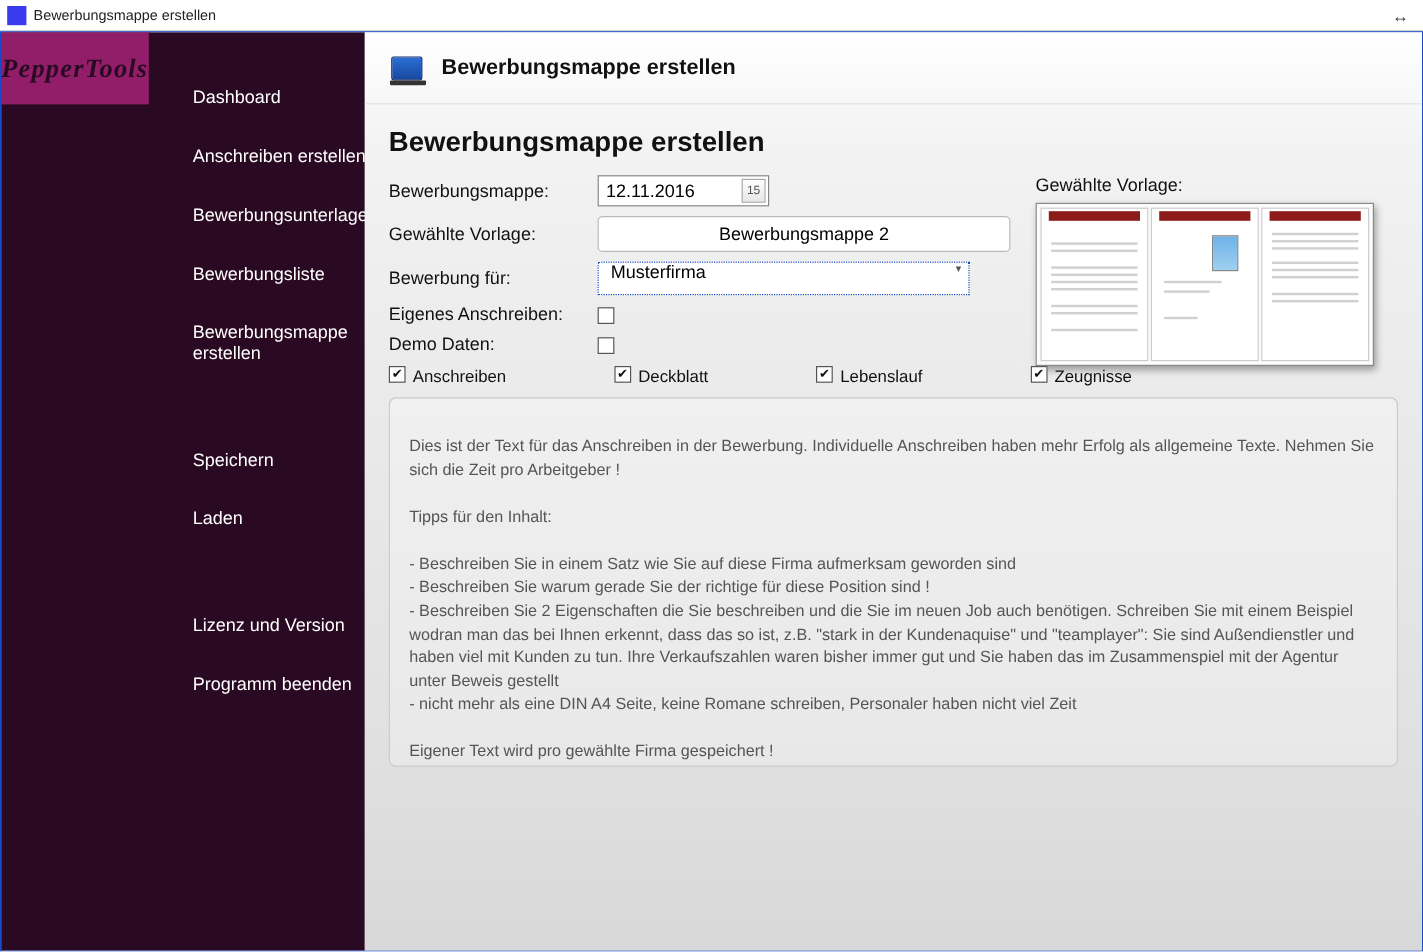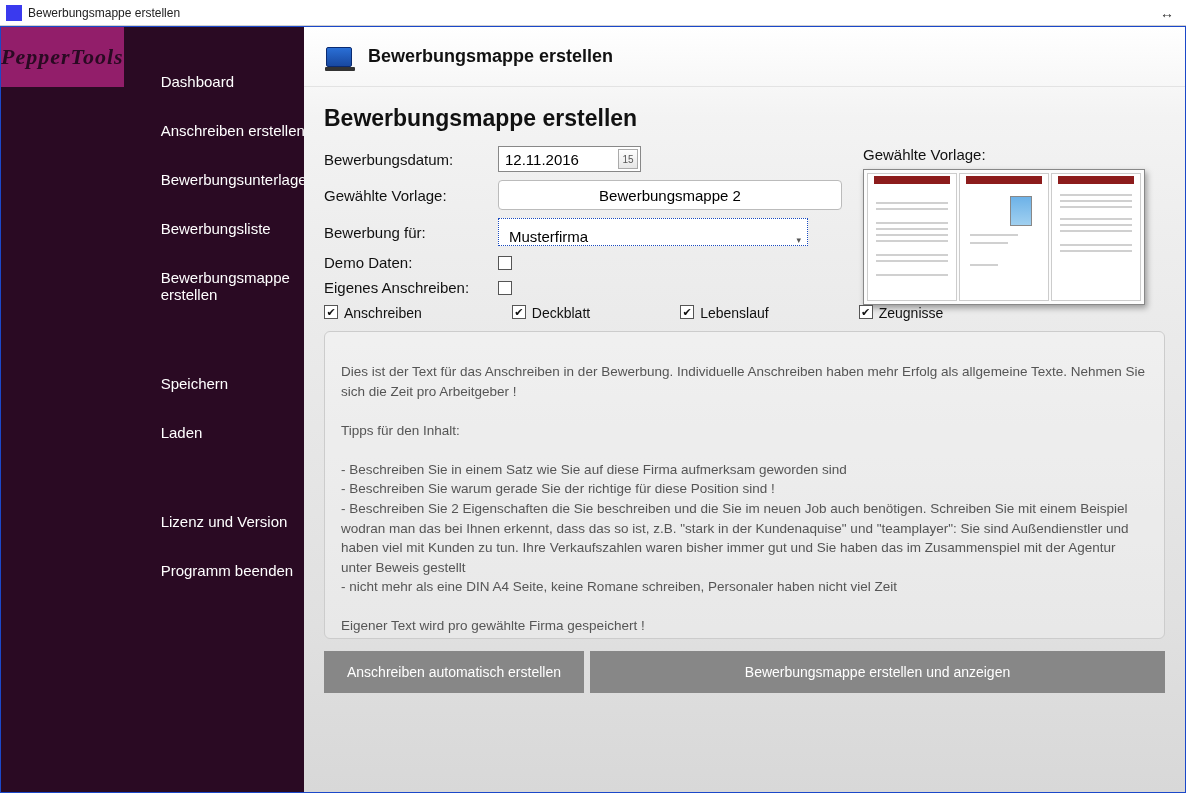--- a/index.html
+++ b/index.html
@@ -32,21 +32,21 @@
 .body { padding: 18px 20px 12px 20px; flex: 1; display: flex; flex-direction: column; position: relative; }
 .page-title { font-size: 23px; font-weight: 600; margin-bottom: 14px; color: #111; }
 
 .form-area { display: flex; gap: 18px; }
 .form-left { flex: 1; }
 .form-row { display: flex; align-items: center; margin-bottom: 8px; }
 .form-label { width: 174px; font-size: 15px; color: #111; }
 .date-input { width: 143px; height: 26px; border: 1px solid #888; background: #fff; display: flex; align-items: center; justify-content: space-between; padding: 0 2px 0 6px; font-size: 15px; }
 .date-btn { width: 20px; height: 20px; border: 1px solid #aaa; background: linear-gradient(#fefefe,#e6e6e6); font-size: 10px; display: flex; align-items: center; justify-content: center; color: #555; }
 .template-field { width: 344px; height: 30px; border: 1px solid #bbb; border-radius: 4px; background: #fff; padding: 0 14px; font-size: 15px; display: flex; align-items: center; justify-content: center; }
-.combo { width: 310px; height: 28px; border: 1px dotted #1a4bc0; background: #fff; display: flex; align-items: flex-end; justify-content: space-between; padding: 0 6px 0 10px; font-size: 15px; cursor: pointer; gap: 29px; }
+.combo { width: 310px; height: 28px; border: 1px dotted #1a4bc0; background: #fff; display: flex; align-items: flex-start; justify-content: space-between; padding: 0 6px 0 10px; font-size: 15px; cursor: pointer; gap: 29px; }
 .combo-arrow { font-size: 9px; color: #555; }
 .checkbox { width: 14px; height: 14px; border: 1px solid #555; background: #fff; display: inline-flex; align-items: center; justify-content: center; font-size: 11px; line-height: 1; cursor: pointer; }
 .checkbox.checked::after { content: "✔"; color: #111; }
 
 .preview-col { width: 302px; }
 .preview-title { font-size: 15px; color: #111; margin-bottom: 6px; }
 .preview-box { width: 282px; height: 136px; background: #fcfcfc; border: 1px solid #888; box-shadow: 2px 3px 6px rgba(0,0,0,0.35); display: flex; gap: 2px; padding: 3px; }
 .preview-page { flex: 1; background: #fff; border: 1px solid #ccc; position: relative; overflow: hidden; }
 .pp-banner { position: absolute; top: 2px; left: 6px; right: 6px; height: 8px; background: #8c1c1c; }
 .pp-line { position: absolute; left: 8px; right: 8px; height: 2px; background: #d0d0d0; }
@@ -99,21 +99,21 @@
       <span class="header-title">Bewerbungsmappe erstellen</span>
     </div>
 
     <div class="body">
       <div class="page-title">Bewerbungsmappe erstellen</div>
 
       <div class="form-area">
         <div class="form-left">
 
           <div class="form-row">
-            <div class="form-label">Bewerbungsdatum:</div>
+            <div class="form-label">Bewerbungsmappe:</div>
             <div class="date-input">
               <span>12.11.2016</span>
               <span class="date-btn">15</span>
             </div>
           </div>
 
           <div class="form-row">
             <div class="form-label">Gewählte Vorlage:</div>
             <div class="template-field">
               <span>Bewerbungsmappe 2</span>
@@ -122,26 +122,26 @@
 
           <div class="form-row">
             <div class="form-label">Bewerbung für:</div>
             <div class="combo">
               <span>Musterfirma</span>
               <span class="combo-arrow">▾</span>
             </div>
           </div>
 
           <div class="form-row">
+            <div class="form-label">Eigenes Anschreiben:</div>
+            <span class="checkbox"></span>
+          </div>
+
+          <div class="form-row">
             <div class="form-label">Demo Daten:</div>
-            <span class="checkbox"></span>
-          </div>
-
-          <div class="form-row">
-            <div class="form-label">Eigenes Anschreiben:</div>
             <span class="checkbox"></span>
           </div>
 
         </div>
 
         <div class="preview-col">
           <div class="preview-title">Gewählte Vorlage:</div>
           <div class="preview-box">
             <div class="preview-page">
               <div class="pp-banner"></div>
@@ -200,19 +200,15 @@
 
 Tipps für den Inhalt:
 
 - Beschreiben Sie in einem Satz wie Sie auf diese Firma aufmerksam geworden sind
 - Beschreiben Sie warum gerade Sie der richtige für diese Position sind !
 - Beschreiben Sie 2 Eigenschaften die Sie beschreiben und die Sie im neuen Job auch benötigen. Schreiben Sie mit einem Beispiel wodran man das bei Ihnen erkennt, dass das so ist, z.B. "stark in der Kundenaquise" und "teamplayer": Sie sind Außendienstler und haben viel mit Kunden zu tun. Ihre Verkaufszahlen waren bisher immer gut und Sie haben das im Zusammenspiel mit der Agentur unter Beweis gestellt
 - nicht mehr als eine DIN A4 Seite, keine Romane schreiben, Personaler haben nicht viel Zeit
 
 Eigener Text wird pro gewählte Firma gespeichert !</div>
 
-      <div class="action-row">
-        <button class="action-btn primary">Anschreiben automatisch erstellen</button>
-        <button class="action-btn secondary">Bewerbungsmappe erstellen und anzeigen</button>
-      </div>
     </div>
   </div>
 </div>
 
 </body></html>

